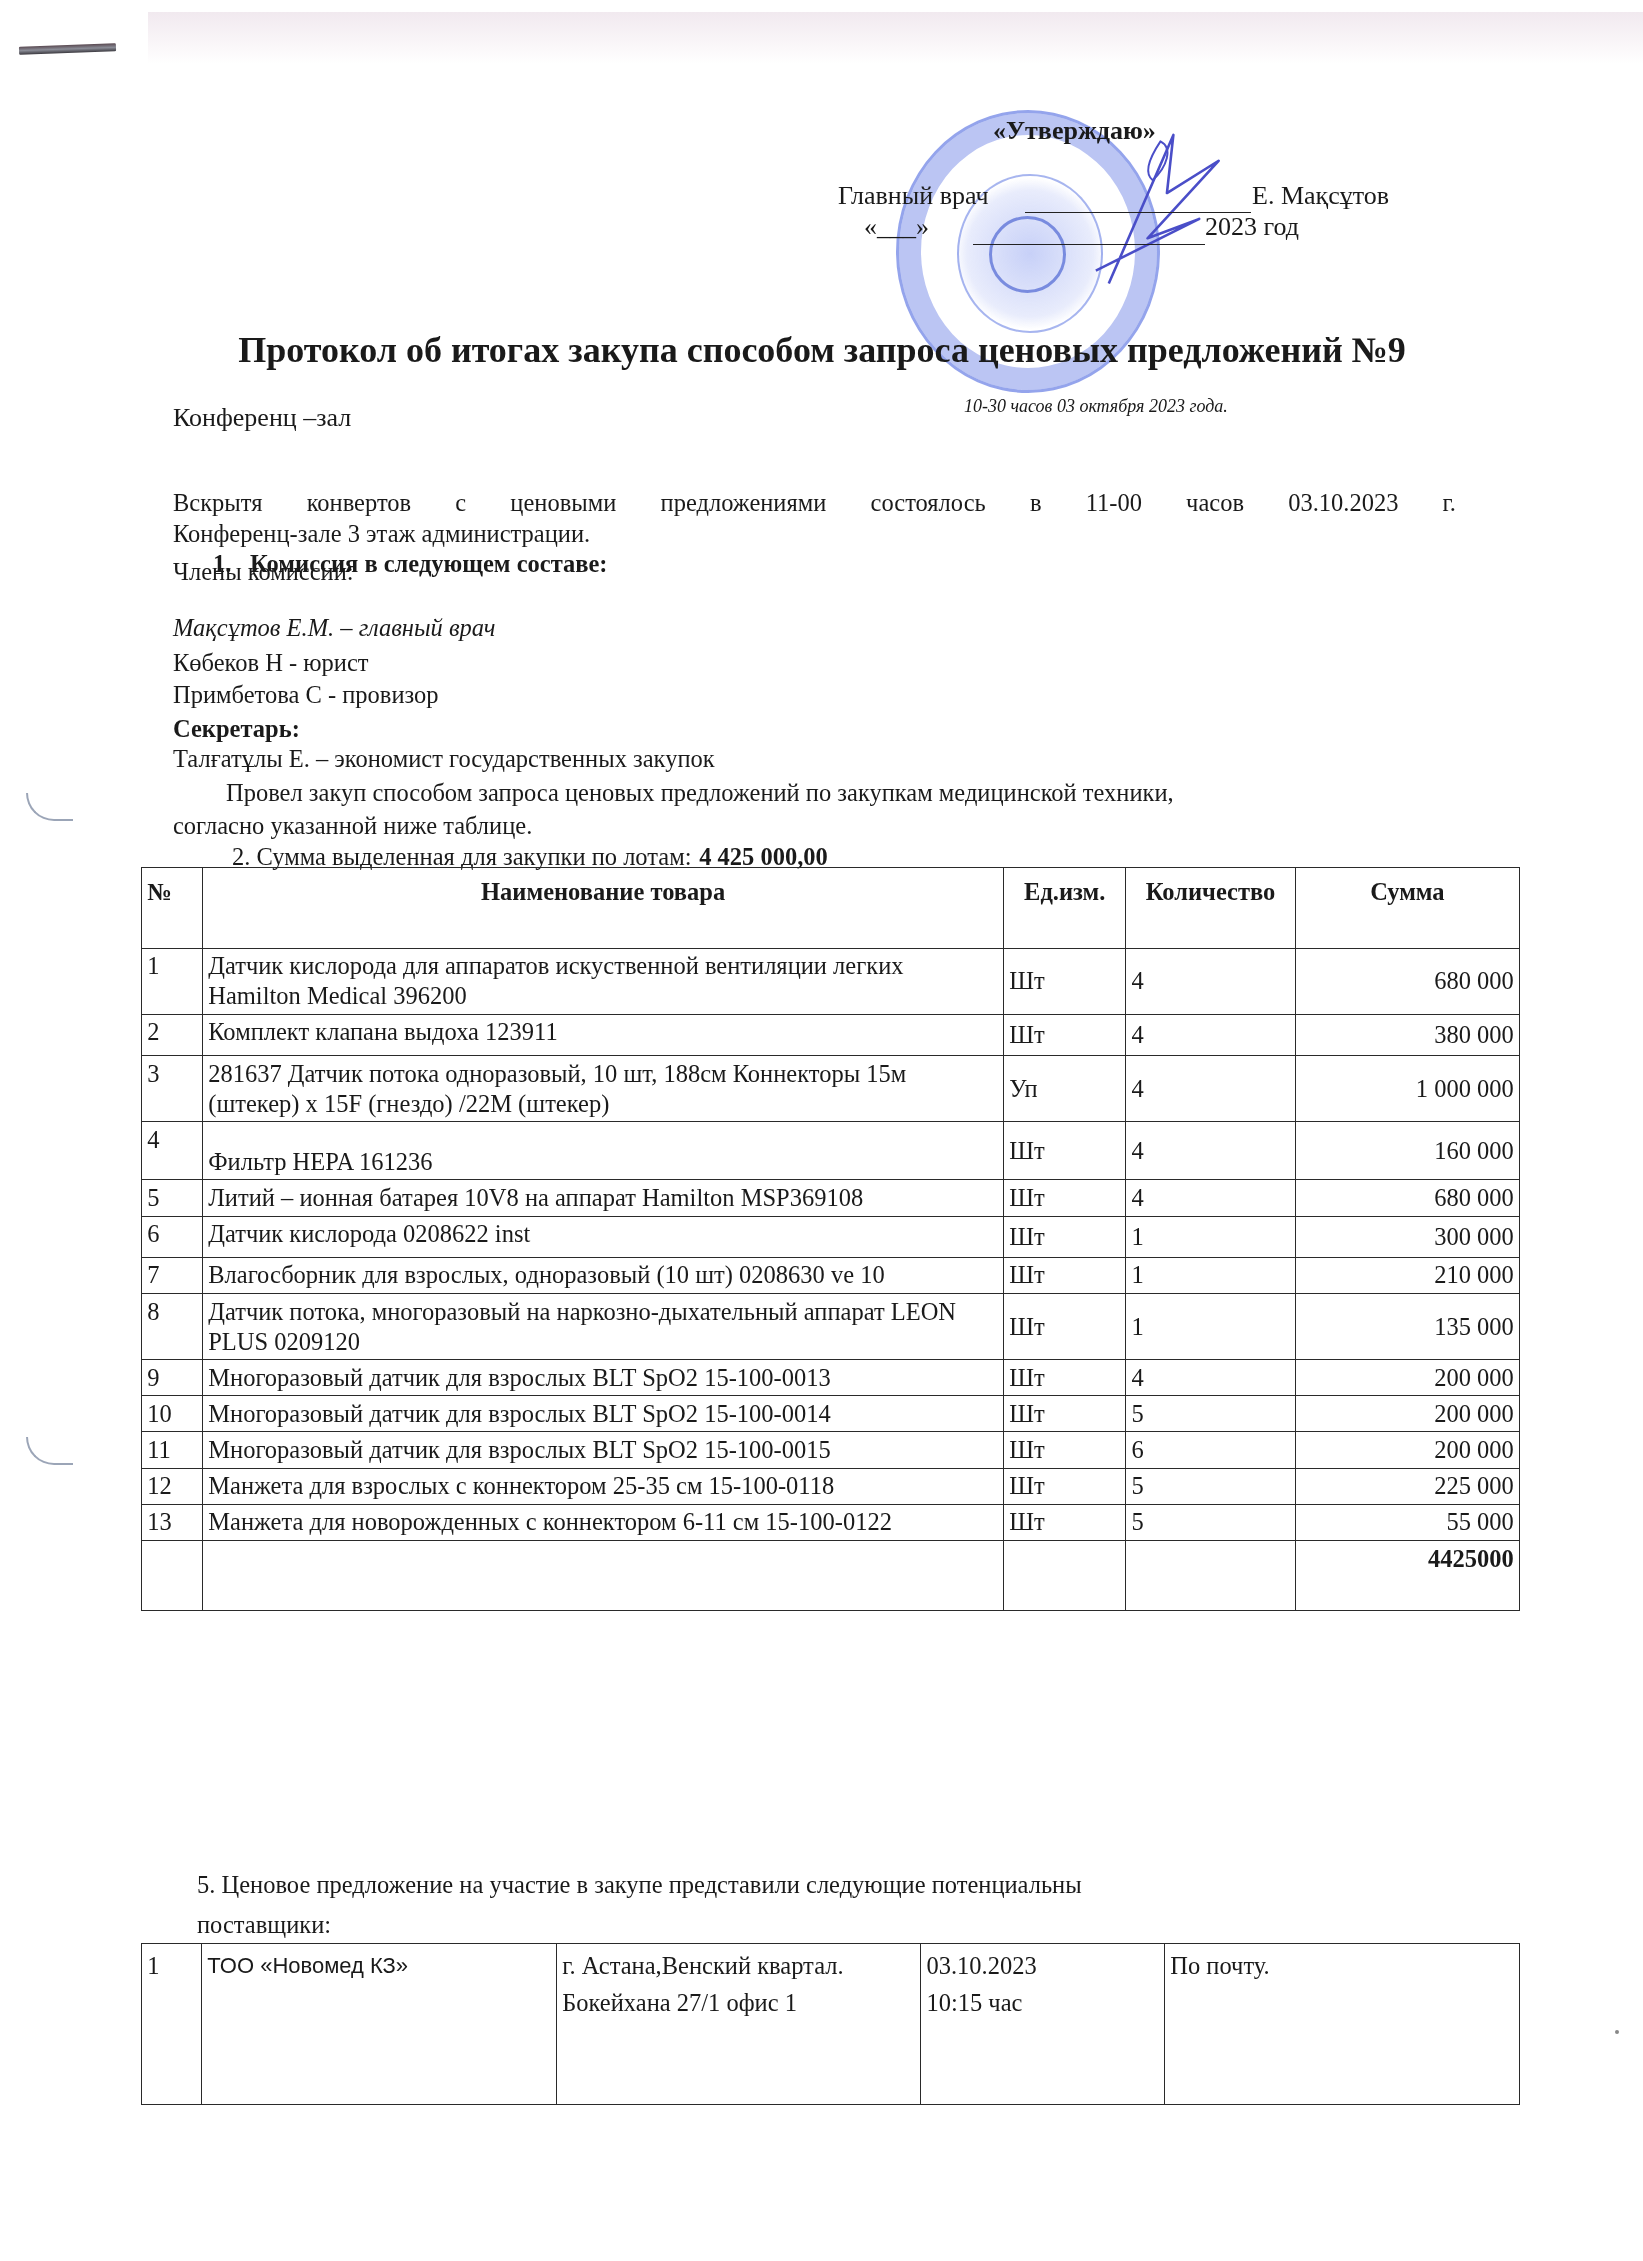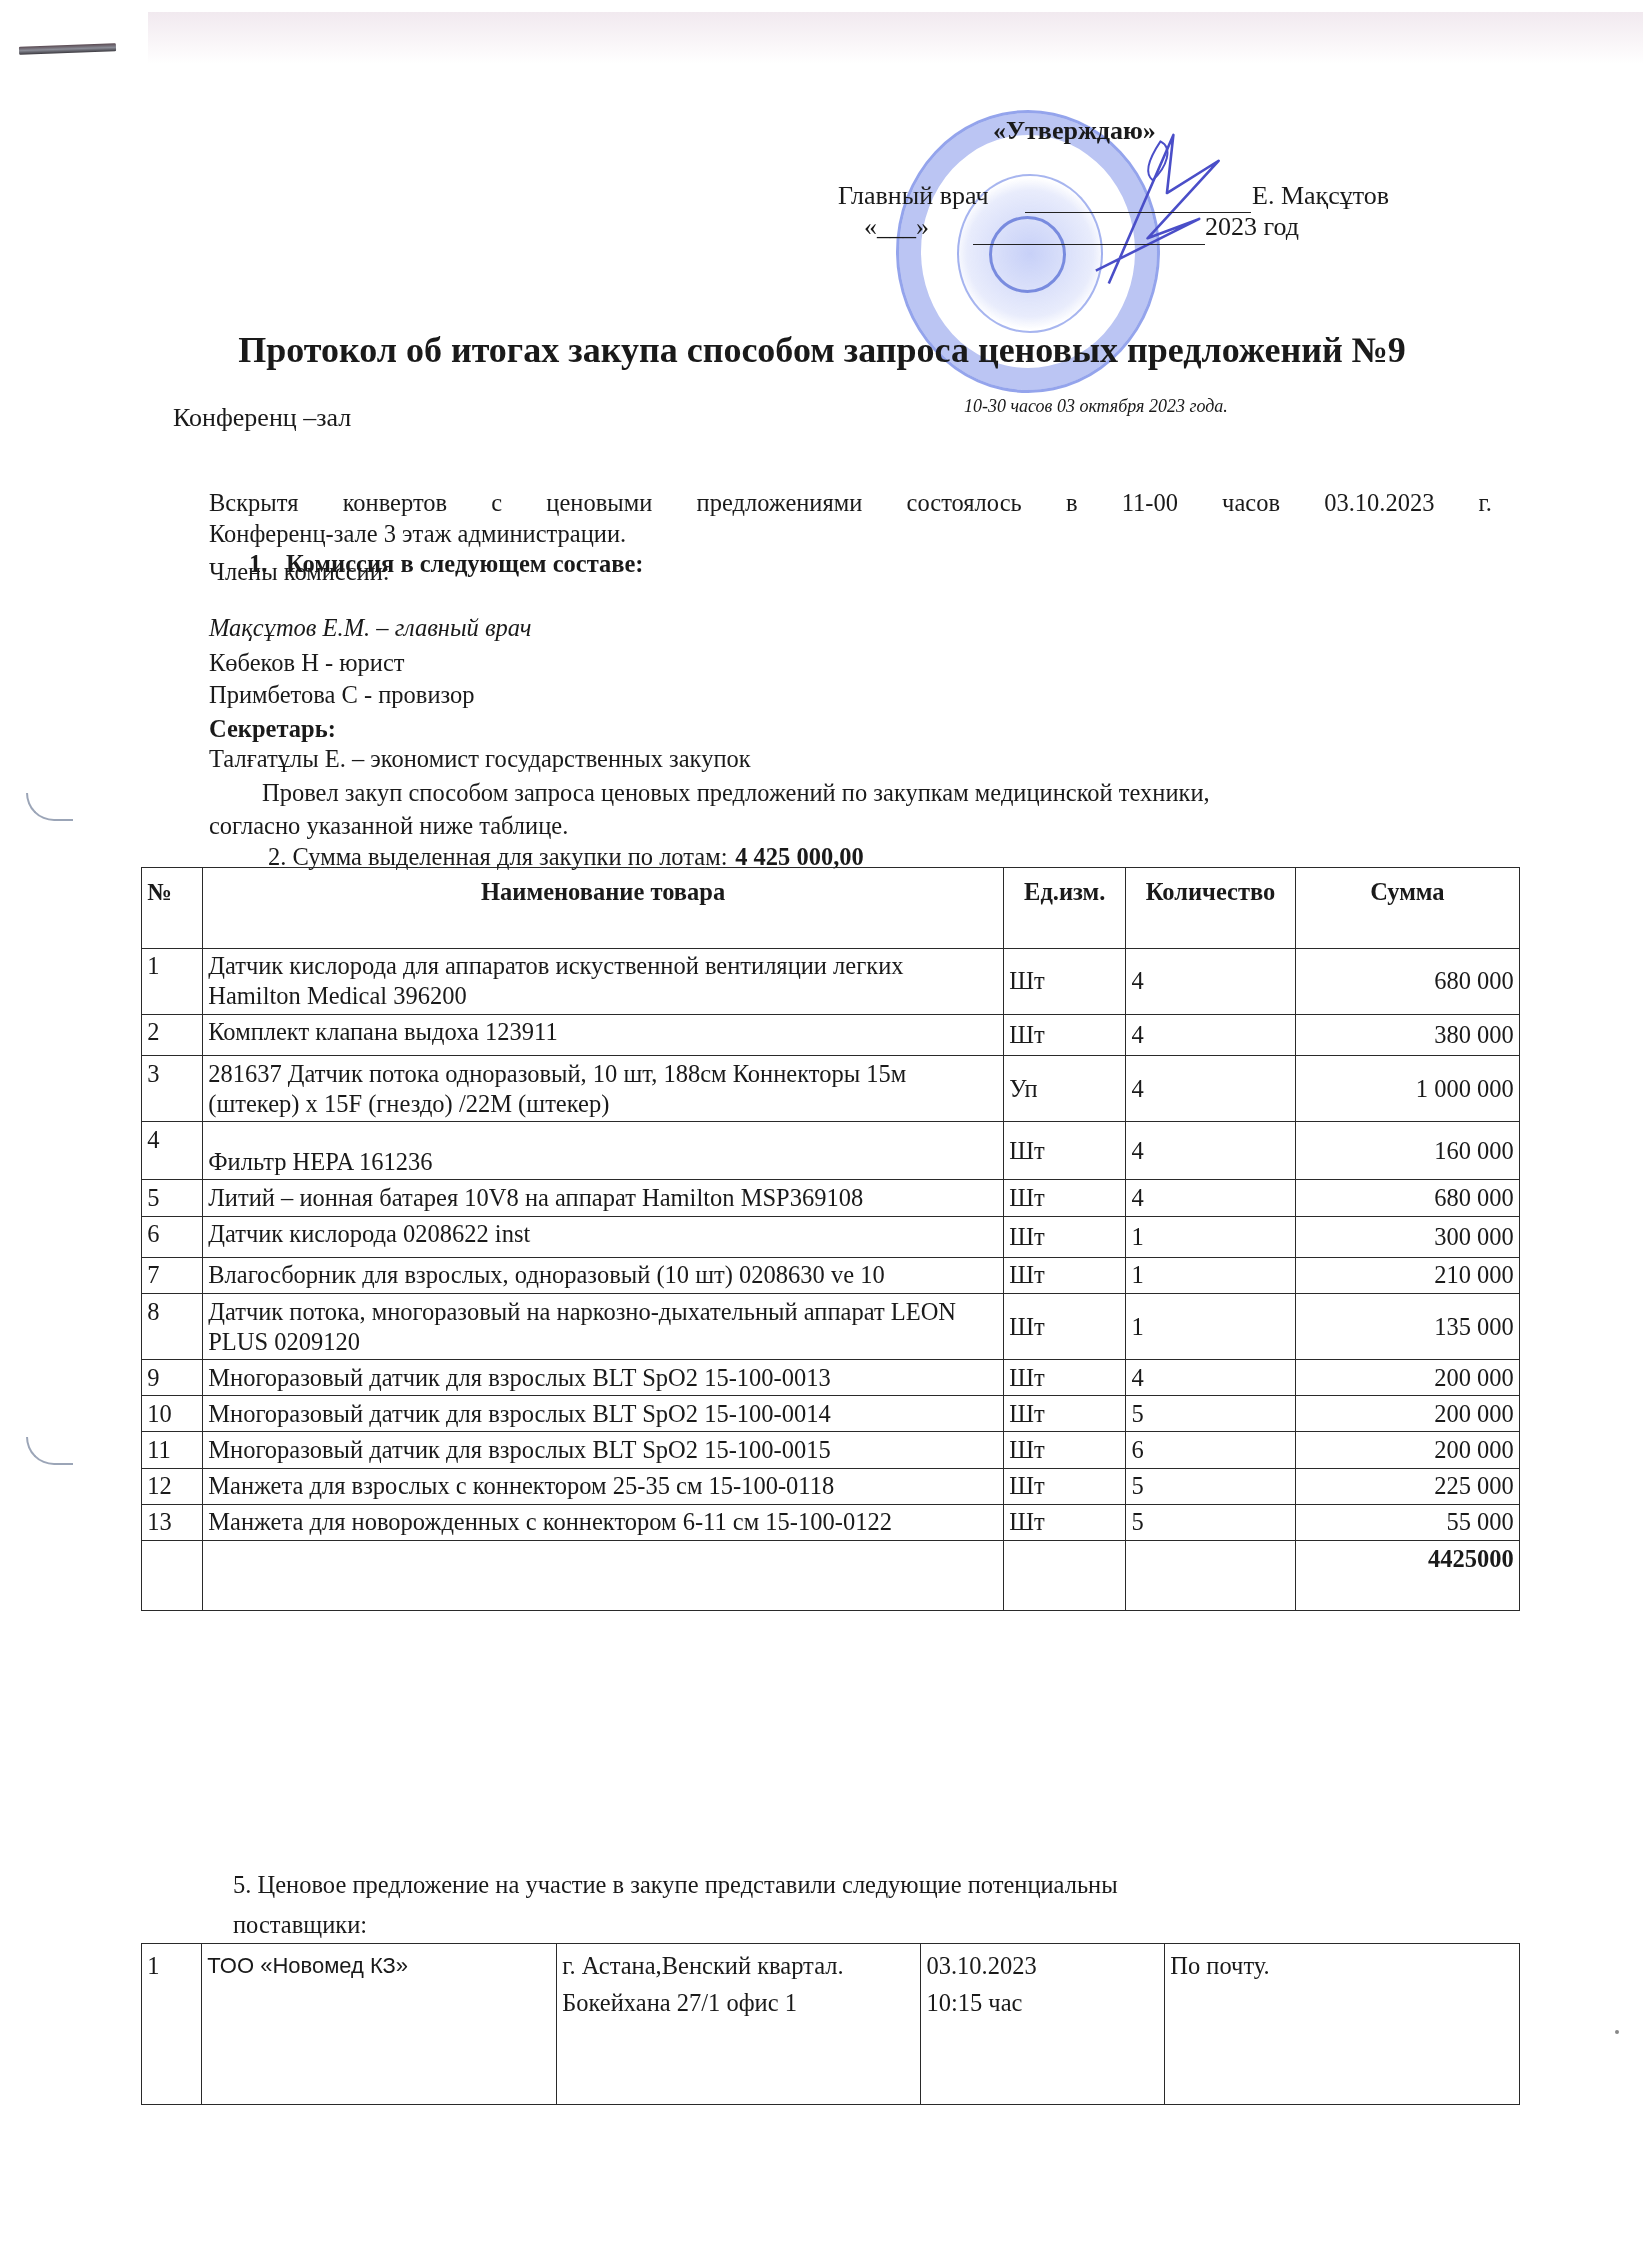--- a/index.html
+++ b/index.html
@@ -51,21 +51,21 @@
   }
   .signature { position: absolute; left: 1070px; top: 122px; width: 168px; height: 168px; pointer-events: none; }
 
   .doc-title {
     position: absolute; left: 0; top: 329px; width: 1644px; text-align: center;
     font-weight: bold; font-size: 36px;
   }
   .place { position: absolute; left: 173px; top: 403px; font-size: 26px; }
   .time { position: absolute; left: 964px; top: 396px; font-size: 18px; font-style: italic; }
 
-  .para { position: absolute; font-size: 24.5px; line-height: 31px; margin-left: 36px; }
+  .para { position: absolute; font-size: 24.5px; line-height: 31px; }
   .p-open { left: 173px; top: 487px; width: 1283px; text-align: justify; text-align-last: justify; }
   .p-open2 { left: 173px; top: 518px; }
   .sec1 { left: 213px; top: 548px; font-weight: bold; }
   .sec1 .num { display: inline-block; width: 37px; }
   .members-label { left: 173px; top: 556px; }
   .m1 { left: 173px; top: 612px; font-style: italic; }
   .m2 { left: 173px; top: 647px; }
   .m3 { left: 173px; top: 679px; }
   .sec-label { left: 173px; top: 713px; font-weight: bold; }
   .sec-name { left: 173px; top: 743px; }

